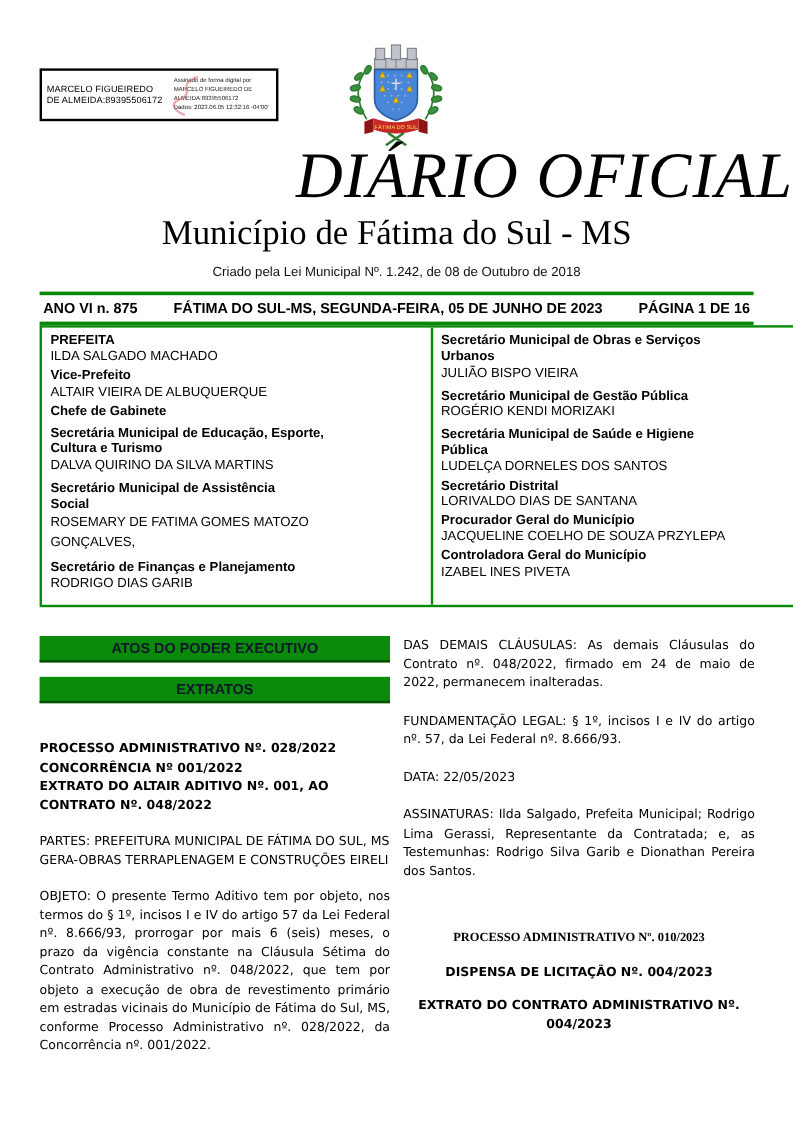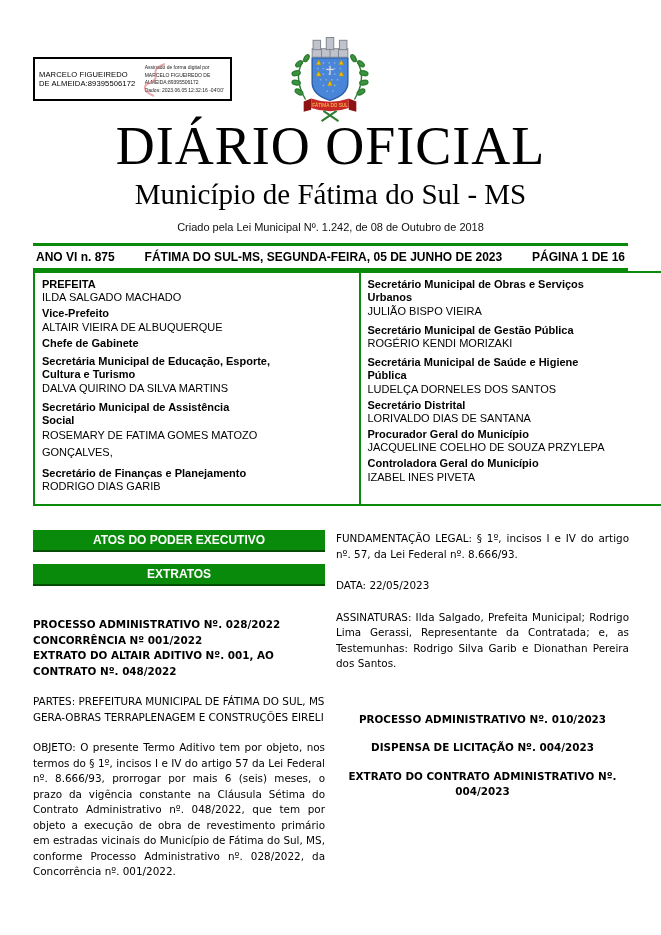--- a/index.html
+++ b/index.html
@@ -13,22 +13,22 @@
     border:2px solid #000;box-sizing:border-box;display:flex;align-items:center;
     padding:2px 4px;background:#fff;
   }
   .sig-name{width:104px;font-size:7.6px;line-height:1.25;font-weight:500;letter-spacing:.1px;}
   .sig-flourish{position:absolute;left:100px;top:3px;}
   .sig-details{width:84px;font-size:5px;line-height:1.5;white-space:pre-line;margin-left:5px;color:#222;}
   
   .crest{position:absolute;left:283px;top:28px;width:94px;height:96px;}
   
   .mast-title{
-    position:absolute;top:118px;left:0;width:100%;text-align:center;
-    font-family:"Liberation Serif",serif;font-size:54px;line-height:1.05;letter-spacing:1px;
+    position:absolute;top:118px;left:0;width:100%;text-align:right;
+    font-family:"Liberation Serif",serif;font-size:54px;line-height:1.05;letter-spacing:1px;font-style:italic;
   }
   .mast-subtitle{
     position:absolute;top:178px;left:0;width:100%;text-align:center;
     font-family:"Liberation Serif",serif;font-size:29px;
   }
   .mast-note{
     position:absolute;top:221px;left:0;width:100%;text-align:center;
     font-size:11px;color:#111;
   }
   
@@ -49,31 +49,31 @@
   .official .role{font-weight:bold;line-height:1.22;white-space:pre-line;}
   .official .name{line-height:1.26;white-space:pre-line;max-width:262px;}
   .official.sp{margin-top:5px;}
   .official .name.tall{line-height:1.55;}
   
   .leftcol{position:absolute;top:530px;left:33px;width:292px;
     font-family:"DejaVu Sans",sans-serif;font-size:10.4px;line-height:15.5px;}
   .rightcol{position:absolute;top:531px;left:336px;width:293px;
     font-family:"DejaVu Sans",sans-serif;font-size:10.4px;line-height:15.5px;}
   .banner{
-    height:20px;line-height:20px;text-align:center;background:#0a8a0a;color:#ffffff;
+    height:20px;line-height:20px;text-align:center;background:#0a8a0a;color:#0f172a;
     font-family:"Liberation Sans",sans-serif;font-weight:bold;font-size:12px;
     border-bottom:2px solid #054d05;margin-bottom:12px;
   }
   .banner.last{margin-bottom:31px;}
   .doc-heading{ text-align:left;font-weight:bold;}
   .headings-block{margin-bottom:15px;}
   .para{margin:0 0 15px 0;}
   .just{text-align:justify;}
   .r-heading{text-align:center;font-weight:bold;margin-bottom:13px;}
-  .r-heading.first{margin-top:40px;}
+  .r-heading.first{margin-top:40px;font-family:Liberation Serif, serif;}
   .mb16{margin-bottom:16px;}
   .mb52{margin-bottom:20px;}
 </style>
 </head>
 <body>
 
 <div class="page">
 
   <div class="sigbox">
     <div class="sig-name">MARCELO FIGUEIREDO DE ALMEIDA:89395506172</div>
@@ -252,20 +252,21 @@
 
     <div class="para">
       <div>PARTES: PREFEITURA MUNICIPAL DE FÁTIMA DO SUL, MS</div>
       <div>GERA-OBRAS TERRAPLENAGEM E CONSTRUÇÕES EIRELI</div>
     </div>
 
     <div class="para just">OBJETO: O presente Termo Aditivo tem por objeto, nos termos do § 1º, incisos I e IV do artigo 57 da Lei Federal nº. 8.666/93, prorrogar por mais 6 (seis) meses, o prazo da vigência constante na Cláusula Sétima do Contrato Administrativo nº. 048/2022, que tem por objeto a execução de obra de revestimento primário em estradas vicinais do Município de Fátima do Sul, MS, conforme Processo Administrativo nº. 028/2022, da Concorrência nº. 001/2022.</div>
   </div>
 
   <div class="rightcol">
+    <div class="para just mb16">DAS DEMAIS CLÁUSULAS:  As demais Cláusulas do Contrato nº. 048/2022, firmado em 24 de maio de 2022, permanecem inalteradas.</div>
     <div class="para just mb16">FUNDAMENTAÇÃO LEGAL: § 1º, incisos I e IV do artigo nº. 57, da Lei Federal nº. 8.666/93.</div>
     <div class="para mb16">DATA: 22/05/2023</div>
     <div class="para just mb52">ASSINATURAS: Ilda Salgado, Prefeita Municipal; Rodrigo Lima Gerassi, Representante da Contratada; e, as Testemunhas: Rodrigo Silva Garib e Dionathan Pereira dos Santos.</div>
     <div class="r-heading first">PROCESSO ADMINISTRATIVO Nº. 010/2023</div>
     <div class="r-heading">DISPENSA DE LICITAÇÃO Nº. 004/2023</div>
     <div class="r-heading">EXTRATO DO CONTRATO ADMINISTRATIVO Nº. 004/2023</div>
   </div>
 
 </div>
 

